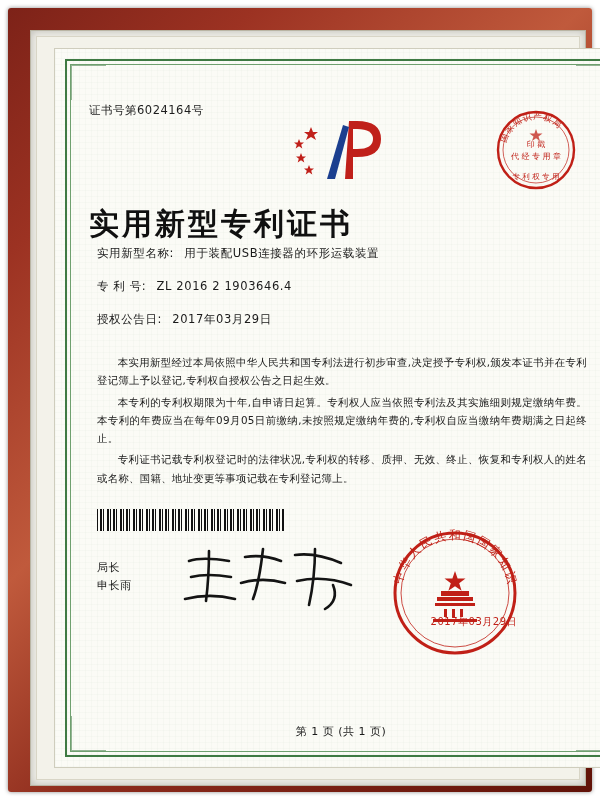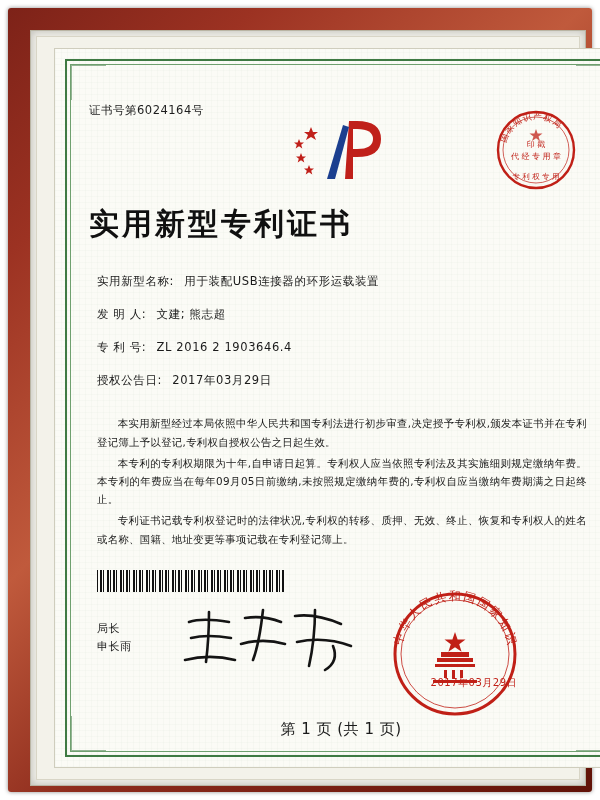--- a/index.html
+++ b/index.html
@@ -128,21 +128,20 @@
     margin-top: 86px;
     text-align: left;
     font-family: "DejaVu Serif", "Liberation Serif", serif;
     font-size: 30px;
     font-weight: bold;
     letter-spacing: 3px;
     color: #101010;
   }
 
   .fields {
-    margin-top: 28px;
     padding-left: 8px;
   }
   .field-row {
     font-size: 11.5px;
     color: #1a1a1a;
     margin-bottom: 17px;
     line-height: 1.4;
     letter-spacing: 0.6px;
   }
   .field-label {
@@ -221,21 +220,21 @@
     color: #c02017;
     letter-spacing: 0.5px;
   }
 
   .page-foot {
     position: absolute;
     left: 0;
     right: 0;
     bottom: 2px;
     text-align: center;
-    font-size: 15px;
+    font-size: 11px;
     color: #1a1a1a;
     letter-spacing: 0.5px;
   }
 </style>
 </head>
 <body>
 
 <div class="frame-outer">
   <div class="frame-bevel"></div>
   <div class="mat"></div>
@@ -284,24 +283,20 @@
           <polygon points="41,20 42.6,24.6 47.5,24.6 43.5,27.5 45,32.1 41,29.2 37,32.1 38.5,27.5 34.5,24.6 39.4,24.6" fill="#c02017" opacity="0.75"></polygon>
         </svg>
       </div>
 
       <div class="title">实用新型专利证书</div>
 
       <div class="fields">
         <div class="field-row">
           <span class="field-label">实用新型名称:</span>
           <span class="field-value">用于装配USB连接器的环形运载装置</span>
-        </div>
-        <div class="field-row">
-          <span class="field-label">发 明 人:</span>
-          <span class="field-value">文建; 熊志超</span>
         </div>
         <div class="field-row">
           <span class="field-label">专 利 号:</span>
           <span class="field-value">ZL 2016 2 1903646.4</span>
         </div>
         <div class="field-row">
           <span class="field-label">授权公告日:</span>
           <span class="field-value">2017年03月29日</span>
         </div>
       </div>

